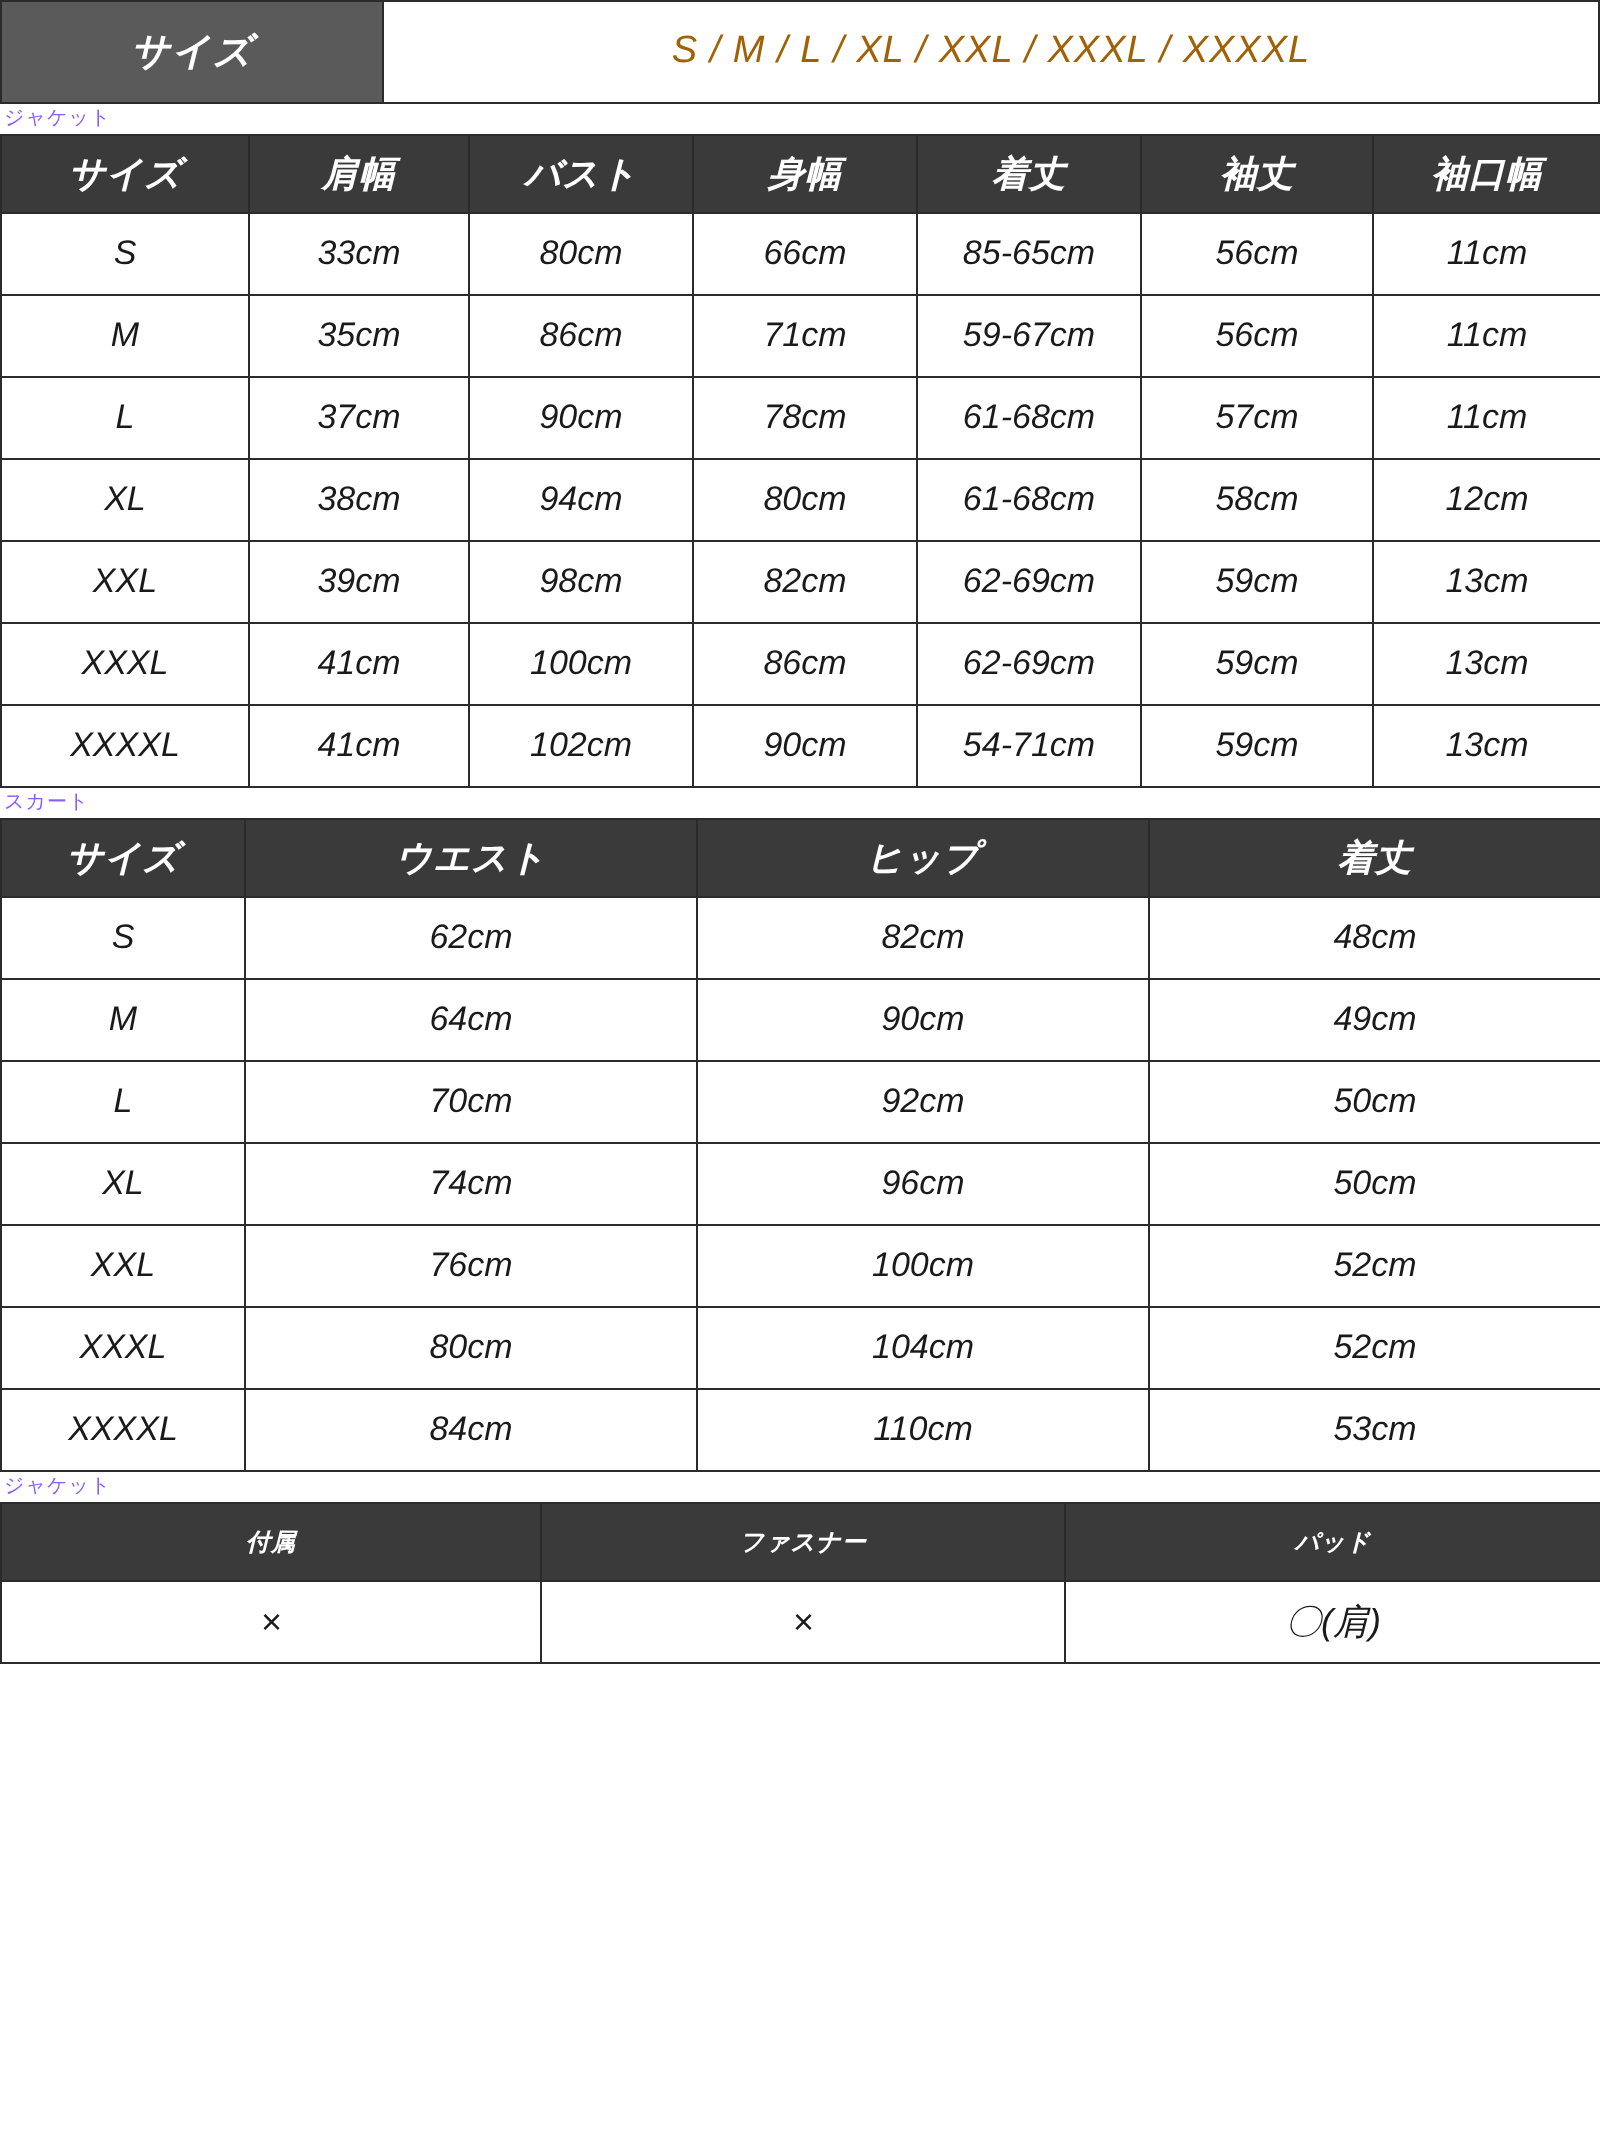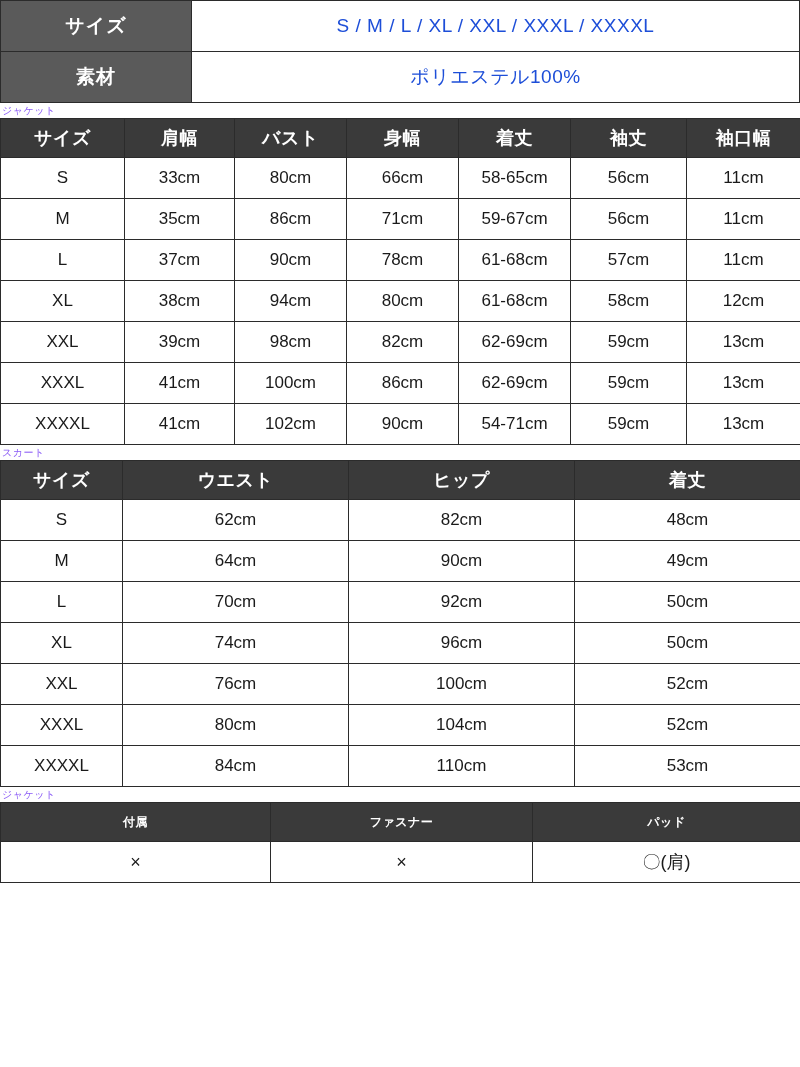--- a/index.html
+++ b/index.html
@@ -15,20 +15,21 @@
     overflow: hidden;
   }
   .page {
     width: 800px;
     box-sizing: border-box;
   }
   table {
     border-collapse: collapse;
     width: 800px;
     table-layout: fixed;
+    font-style: italic;
   }
   td, th {
     border: 1px solid #2b2b2b;
     text-align: center;
     vertical-align: middle;
     font-weight: normal;
     padding: 0;
   }
   
   .spec-table td {
@@ -37,21 +38,21 @@
   }
   .spec-table .label {
     background: #5a5a5a;
     color: #ffffff;
     font-weight: bold;
     width: 190px;
     letter-spacing: 1px;
   }
   .spec-table .value {
     background: #ffffff;
-    color: #1d4ed8;
+    color: #a16207;
     letter-spacing: 0.5px;
   }
   
   .caption {
     font-size: 10px;
     color: #8b5cf6;
     padding: 2px 0 1px 2px;
     letter-spacing: 0.5px;
     line-height: 1.2;
   }
@@ -107,24 +108,20 @@
 </head>
 <body>
 
 <div class="page">
 
   <table class="spec-table">
     <tbody>
       <tr>
         <td class="label">サイズ</td>
         <td class="value">S / M / L / XL / XXL / XXXL / XXXXL</td>
-      </tr>
-      <tr>
-        <td class="label">素材</td>
-        <td class="value">ポリエステル100%</td>
       </tr>
     </tbody>
   </table>
 
   <div class="caption">ジャケット</div>
 
   <table class="size-table jacket-table">
     <colgroup>
       <col class="c0">
         <col class="c1">
@@ -144,21 +141,21 @@
         <th>袖丈</th>
         <th>袖口幅</th>
       </tr>
     </thead>
     <tbody>
       <tr>
         <td>S</td>
         <td>33cm</td>
         <td>80cm</td>
         <td>66cm</td>
-        <td>58-65cm</td>
+        <td>85-65cm</td>
         <td>56cm</td>
         <td>11cm</td>
       </tr>
       <tr>
         <td>M</td>
         <td>35cm</td>
         <td>86cm</td>
         <td>71cm</td>
         <td>59-67cm</td>
         <td>56cm</td>

